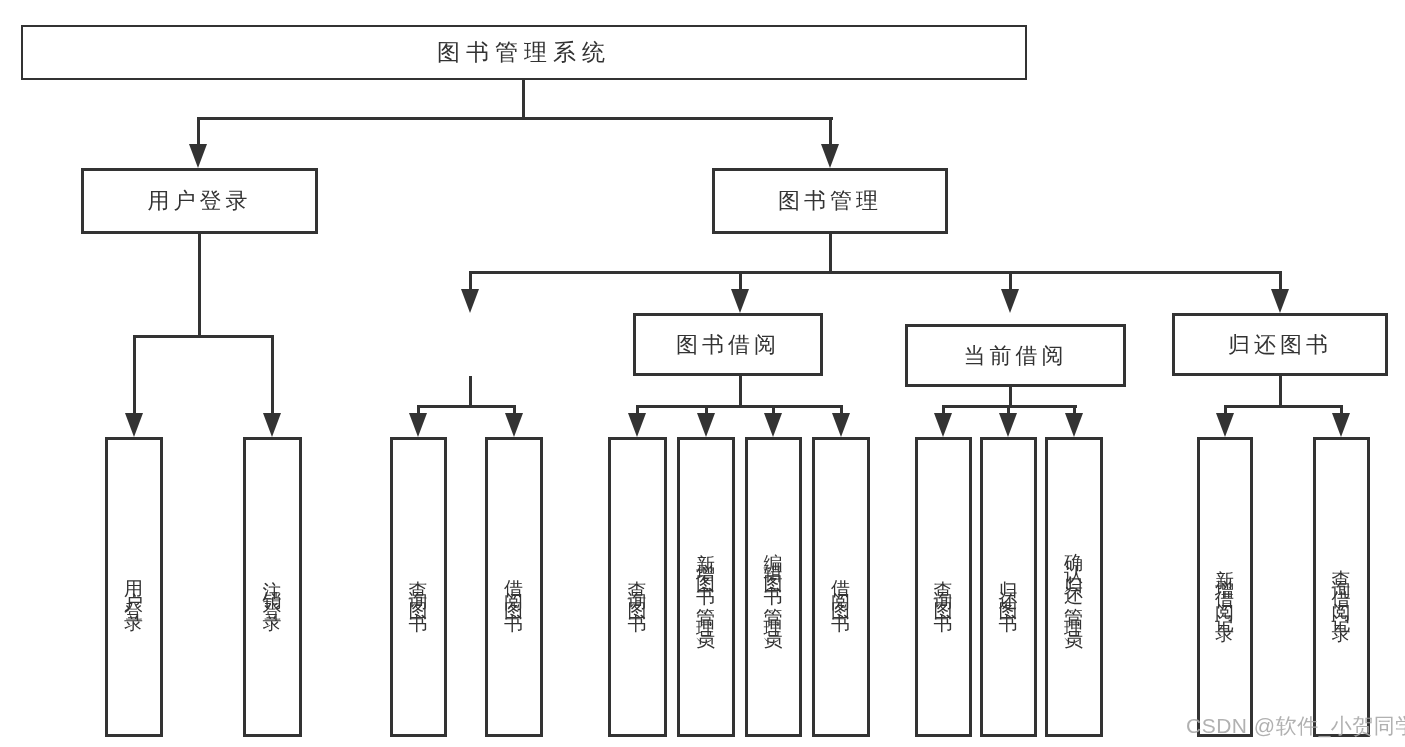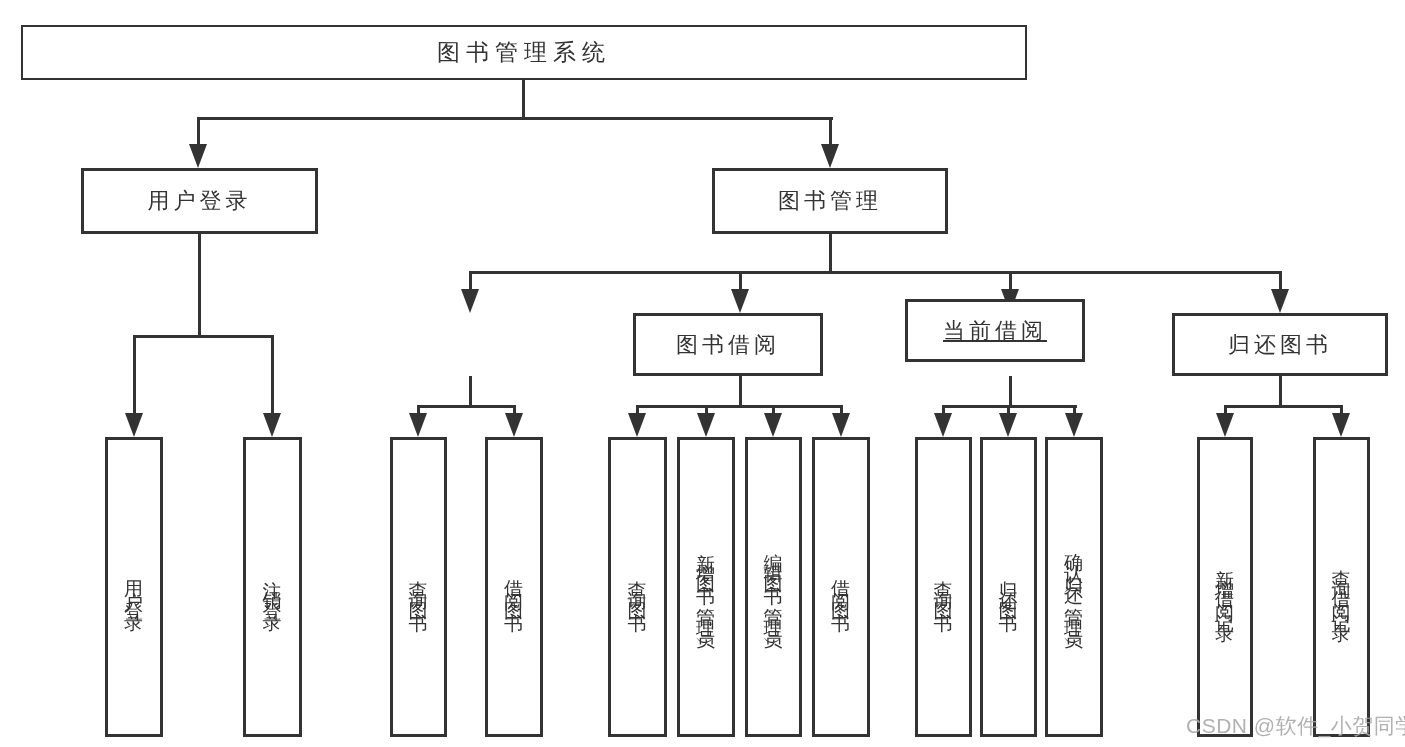--- a/index.html
+++ b/index.html
@@ -116,21 +116,21 @@
     <div class="arrow" style="left: 832px; top: 413px;"></div>
     <div class="arrow" style="left: 934px; top: 413px;"></div>
     <div class="arrow" style="left: 999px; top: 413px;"></div>
     <div class="arrow" style="left: 1065px; top: 413px;"></div>
     <div class="arrow" style="left: 1216px; top: 413px;"></div>
     <div class="arrow" style="left: 1332px; top: 413px;"></div>
     <div class="node horizontal root" style="left: 21px; top: 13px; width: 1006px; height: 55px;">图书管理系统</div>
     <div class="node horizontal" style="left: 81px; top: 168px; width: 237px; height: 66px;">用户登录</div>
     <div class="node horizontal" style="left: 712px; top: 168px; width: 236px; height: 66px;">图书管理</div>
     <div class="node horizontal" style="left: 633px; top: 313px; width: 190px; height: 63px;">图书借阅</div>
-    <div class="node horizontal" style="left: 905px; top: 299px; width: 180px; height: 63px; text-decoration: underline;">当前借阅</div>
+    <div class="node horizontal" style="left: 905px; top: 324px; width: 221px; height: 63px;">当前借阅</div>
     <div class="node horizontal" style="left: 1172px; top: 313px; width: 216px; height: 63px;">归还图书</div>
     <div class="node vertical" style="left: 105px; top: 437px; width: 58px; height: 300px;">用户登录</div>
     <div class="node vertical" style="left: 243px; top: 437px; width: 59px; height: 300px;">注销登录</div>
     <div class="node vertical" style="left: 390px; top: 437px; width: 57px; height: 300px;">查询图书</div>
     <div class="node vertical" style="left: 485px; top: 437px; width: 58px; height: 300px;">借阅图书</div>
     <div class="node vertical" style="left: 608px; top: 437px; width: 59px; height: 300px;">查询图书</div>
     <div class="node vertical" style="left: 677px; top: 437px; width: 58px; height: 300px;">新增图书（管理员）</div>
     <div class="node vertical" style="left: 745px; top: 437px; width: 57px; height: 300px;">编辑图书（管理员）</div>
     <div class="node vertical" style="left: 812px; top: 437px; width: 58px; height: 300px;">借阅图书</div>
     <div class="node vertical" style="left: 915px; top: 437px; width: 57px; height: 300px;">查询图书</div>

